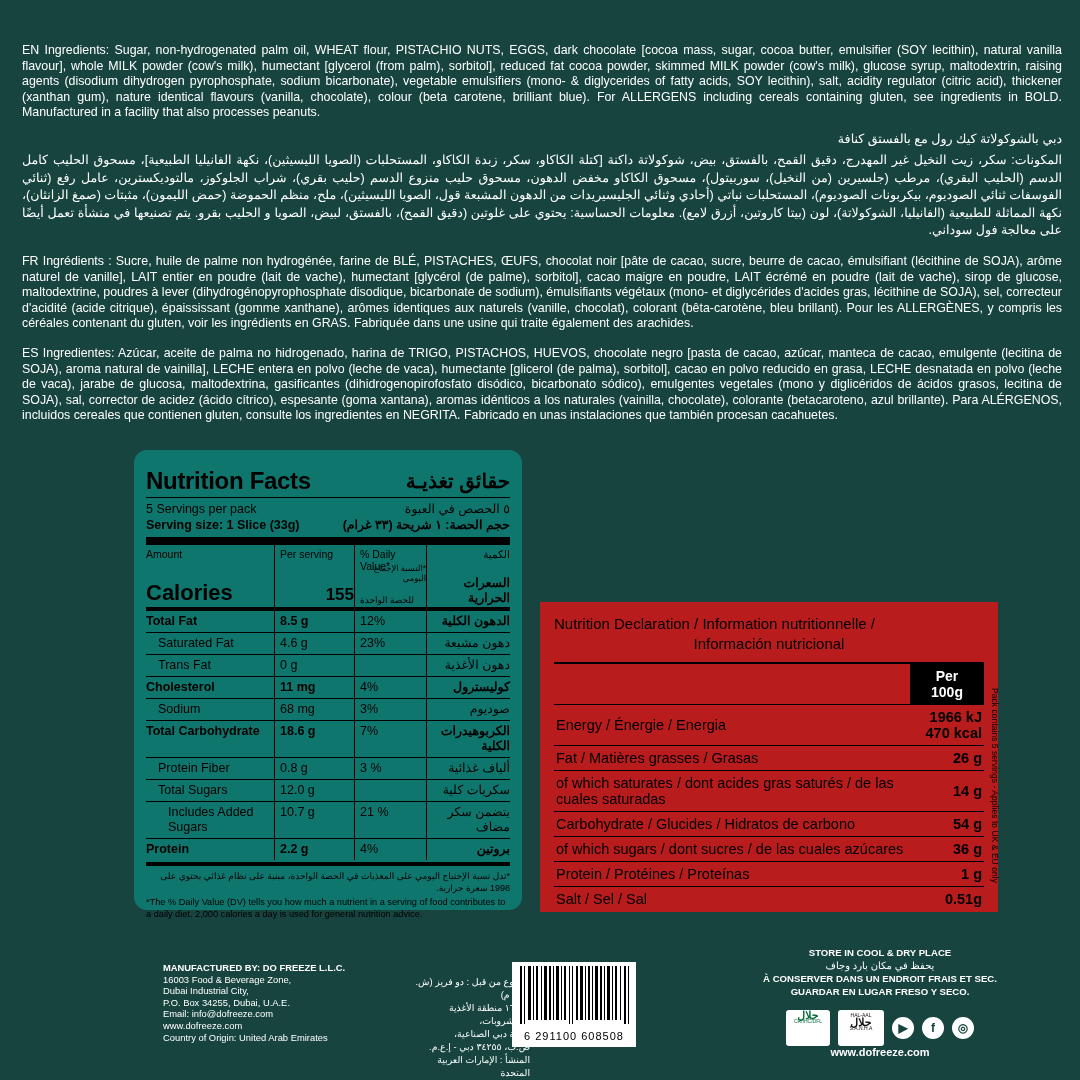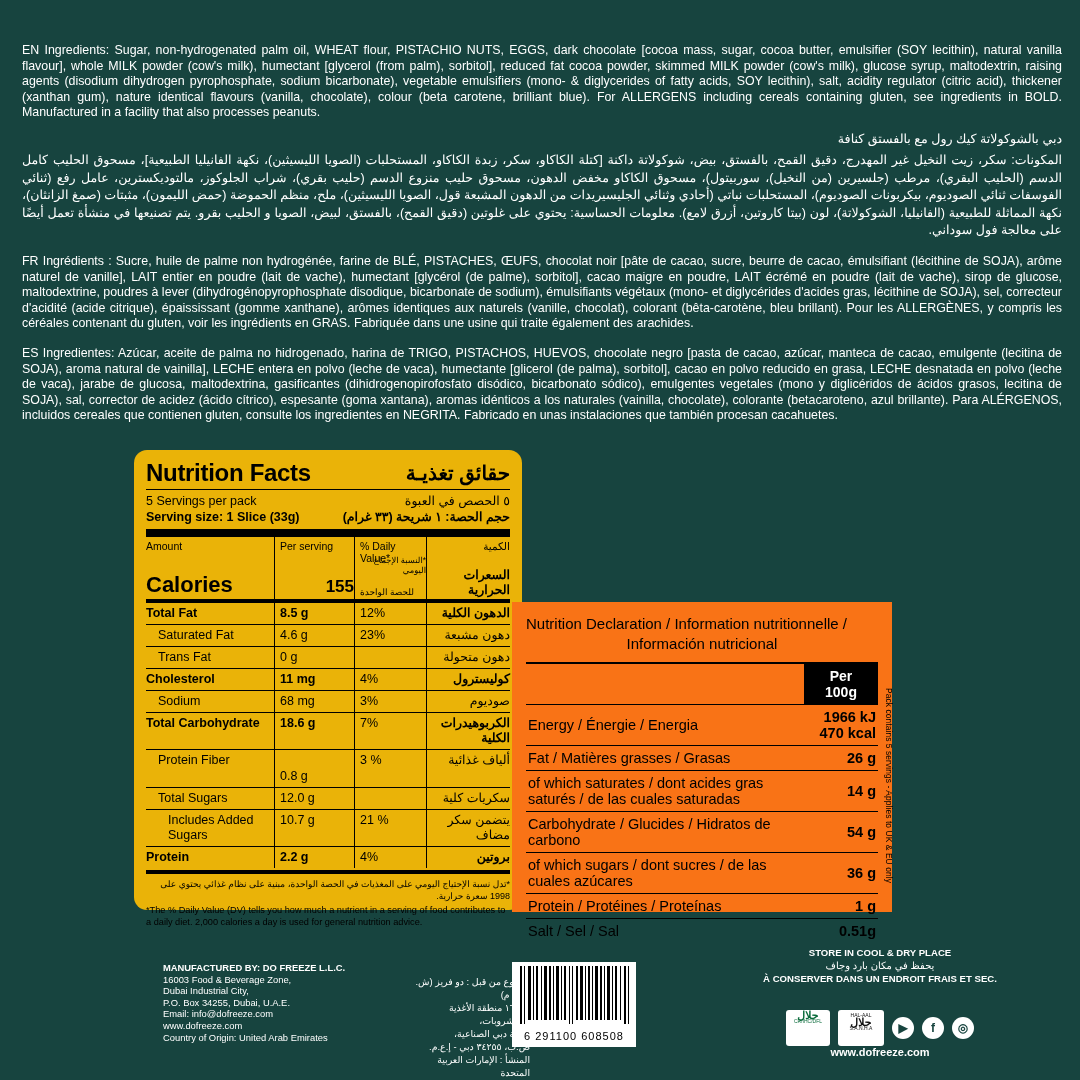--- a/index.html
+++ b/index.html
@@ -22,23 +22,23 @@
     font-size:12.6px; line-height:17.5px; direction:rtl; text-align:justify;
     margin-top:4px;
   }
   .ing-fr, .ing-es { font-size:12.4px; line-height:15.6px; text-align:justify; }
   .ing-fr { margin-top:14px; }
   .ing-es { margin-top:14px; }
 
   
   .nf {
     position:absolute; left:134px; top:450px; width:388px; height:460px;
-    background:#eab308; color:#000000;
+    background:#0f766e; color:#000000;
     border-radius:13px;
-    padding:10px 12px 8px 12px;
+    padding:18px 12px 8px 12px;
     font-family:"Liberation Sans", sans-serif;
   }
   .nf-head { display:flex; justify-content:space-between; align-items:flex-start; }
   .nf-title { font-size:24px; font-weight:bold; letter-spacing:-0.3px; line-height:26px; }
   .nf-title-ar { font-size:20px; font-weight:bold; direction:rtl; line-height:26px; }
   .nf-sep-thin { border-bottom:1px solid #000; margin:3px 0; }
   .nf-row-sm { display:flex; justify-content:space-between; font-size:12.5px; line-height:16px; }
   .nf-row-sm .ar { direction:rtl; }
   .nf-bold { font-weight:bold; }
   .nf-rule-thick { border-bottom:8px solid #000; margin:4px 0 0 0; }
@@ -69,22 +69,22 @@
 
   .nf-foot-ar { font-size:9px; direction:rtl; text-align:right; line-height:12px; padding-top:4px; }
   .nf-foot-en { font-size:9.2px; line-height:11.5px; padding-top:3px; }
 
   
   .nf-grid-wrap { position:relative; }
   .vline { position:absolute; top:0; bottom:0; width:1px; background:#000; }
 
   
   .nd {
-    position:absolute; left:512px; top:602px; width:380px; height:310px;
-    background:#f97316; color:#000;
+    position:absolute; left:540px; top:602px; width:458px; height:310px;
+    background:#b91c1c; color:#000;
     padding:12px 14px 8px 14px;
   }
   .nd-title { font-size:15px; line-height:20px; }
   .nd-table { width:100%; border-collapse:collapse; margin-top:8px; font-size:14.5px; }
   .nd-table td { padding:4px 2px; vertical-align:middle; }
   .nd-table tr { border-bottom:1px solid #000; }
   .nd-table tr:last-child { border-bottom:none; }
   .nd-val { text-align:right; font-weight:bold; white-space:nowrap; }
   .nd-hdr-cell {
     background:#000; color:#fff; font-weight:bold; text-align:center;
@@ -178,21 +178,21 @@
     <div class="nf-line indent">
       <div class="c1">Saturated Fat</div>
       <div class="c2" style="padding-left:6px;">4.6 g</div>
       <div class="c3" style="padding-left:6px;">23%</div>
       <div class="c4">دهون مشبعة</div>
     </div>
     <div class="nf-line indent">
       <div class="c1">Trans Fat</div>
       <div class="c2" style="padding-left:6px;">0 g</div>
       <div class="c3" style="padding-left:6px;"></div>
-      <div class="c4">دهون متحولة</div>
+      <div class="c4">دهون الأغذية</div>
     </div>
     <div class="nf-line b">
       <div class="c1">Cholesterol</div>
       <div class="c2" style="padding-left:6px;">11 mg</div>
       <div class="c3" style="padding-left:6px;">4%</div>
       <div class="c4">كوليسترول</div>
     </div>
     <div class="nf-line indent">
       <div class="c1">Sodium</div>
       <div class="c2" style="padding-left:6px;">68 mg</div>
@@ -200,21 +200,21 @@
       <div class="c4">صوديوم</div>
     </div>
     <div class="nf-line b">
       <div class="c1">Total Carbohydrate</div>
       <div class="c2" style="padding-left:6px;">18.6 g</div>
       <div class="c3" style="padding-left:6px;">7%</div>
       <div class="c4">الكربوهيدرات الكلية</div>
     </div>
     <div class="nf-line indent">
       <div class="c1">Protein Fiber</div>
-      <div class="c2" style="padding-left:6px;margin-top:16px;">0.8 g</div>
+      <div class="c2" style="padding-left:6px;">0.8 g</div>
       <div class="c3" style="padding-left:6px;">3 %</div>
       <div class="c4">ألياف غذائية</div>
     </div>
     <div class="nf-line indent">
       <div class="c1">Total Sugars</div>
       <div class="c2" style="padding-left:6px;">12.0 g</div>
       <div class="c3" style="padding-left:6px;"></div>
       <div class="c4">سكريات كلية</div>
     </div>
     <div class="nf-line indent2">
@@ -342,20 +342,21 @@
       </g>
     </svg>
   </div>
   <div class="barcode-num">6 291100 608508</div>
 </div>
 
 <div class="store">
   <div>STORE IN COOL &amp; DRY PLACE</div>
   <div class="ar">يحفظ في مكان بارد وجاف</div>
   <div>À CONSERVER DANS UN ENDROIT FRAIS ET SEC.</div>
+  <div>GUARDAR EN LUGAR FRESO Y SECO.</div>
 </div>
 
 <div class="badges">
   <div class="halal">
     <div class="ar">حلال</div>
     <div>CR/IHC/DFL</div>
   </div>
   <div class="halal2">
     <div>HAL-AAL</div>
     <div class="ar">حلال</div>

